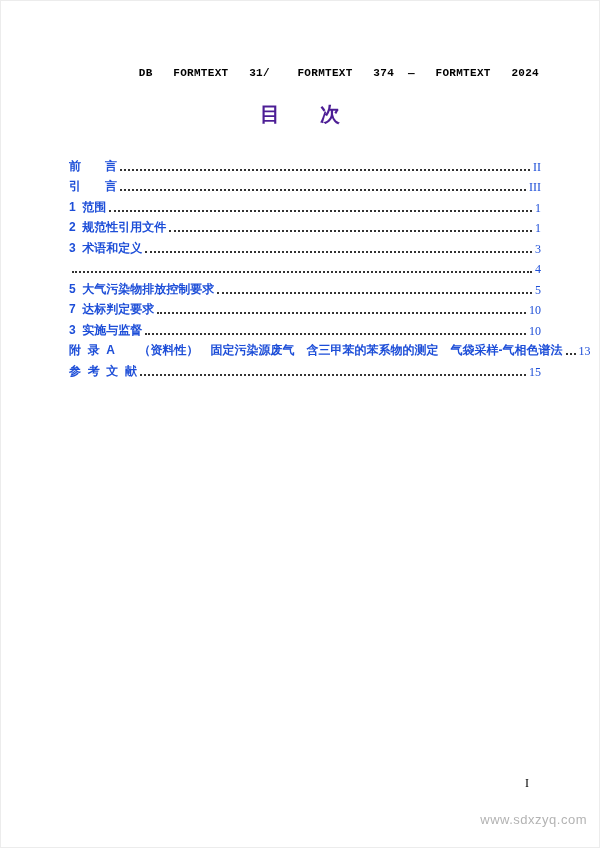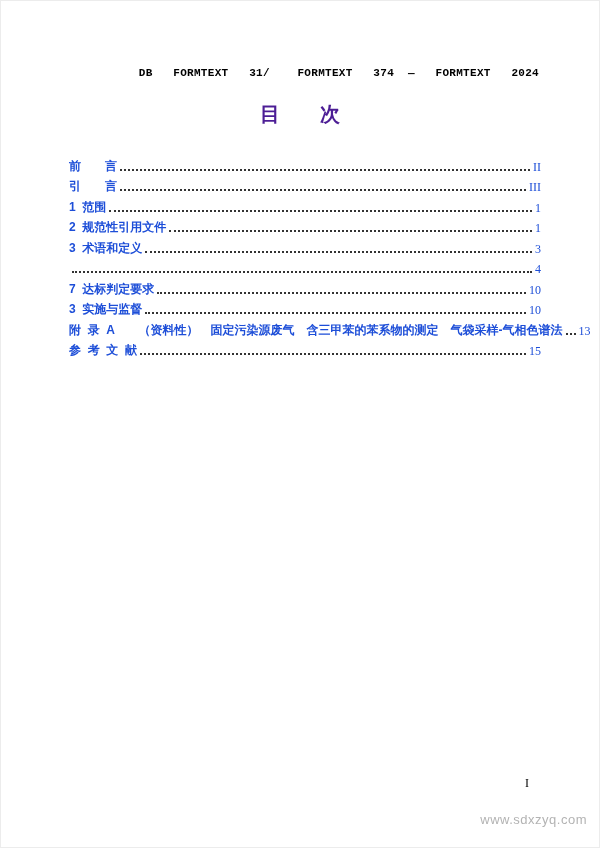--- a/index.html
+++ b/index.html
@@ -134,20 +134,25 @@
     <span class="toc-label">3  术语和定义</span>
     <span class="toc-leader"></span>
     <span class="toc-page">3</span>
   </div>
 
   <div class="toc-row">
     <span class="toc-leader"></span>
     <span class="toc-page">4</span>
   </div>
 
+  <div class="toc-row">
+    <span class="toc-label">5  大气污染物排放控制要求</span>
+    <span class="toc-leader"></span>
+    <span class="toc-page">5</span>
+  </div>
 
 
   <div class="toc-row">
     <span class="toc-label">7  达标判定要求</span>
     <span class="toc-leader"></span>
     <span class="toc-page">10</span>
   </div>
 
   <div class="toc-row">
     <span class="toc-label">3  实施与监督</span>

